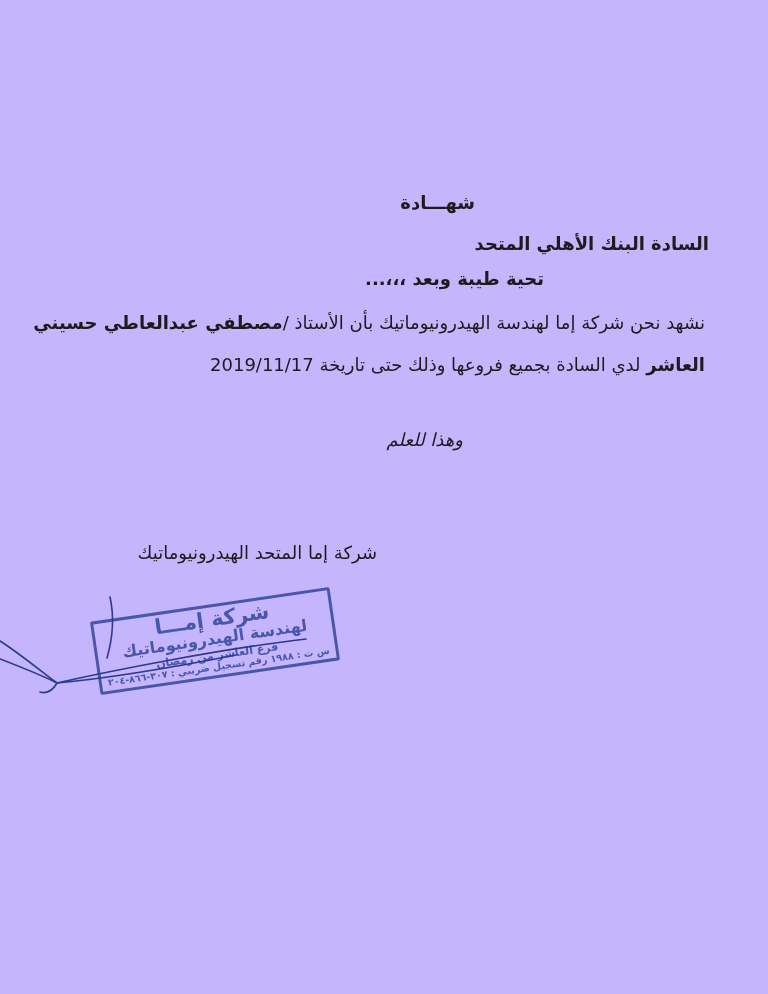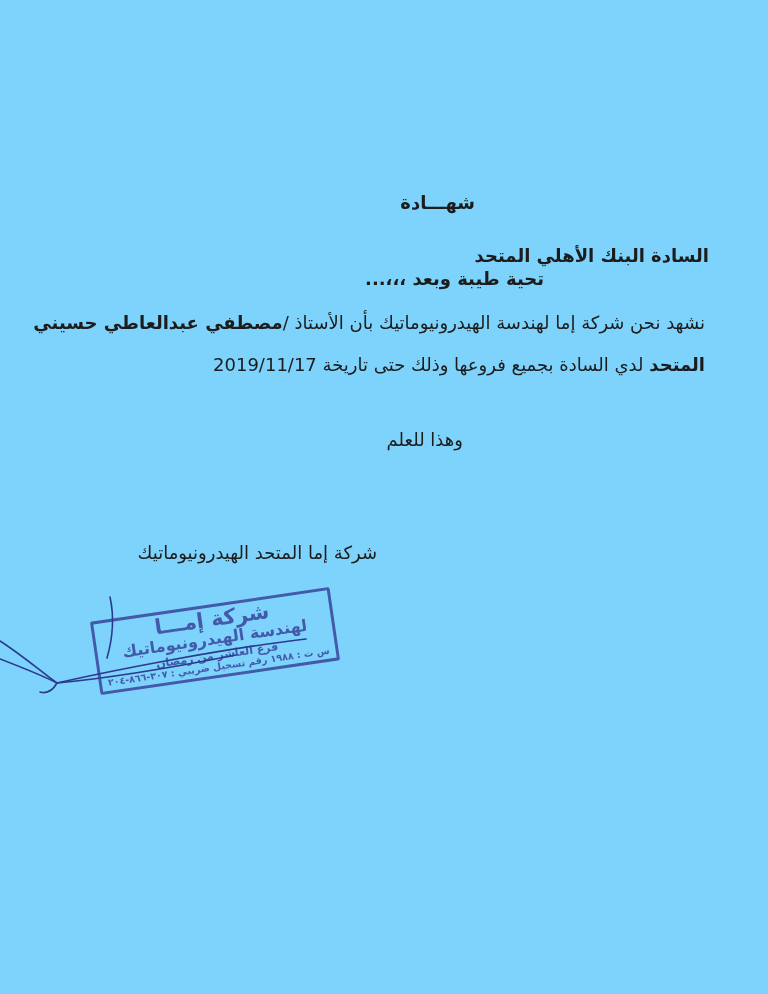--- a/index.html
+++ b/index.html
@@ -1,33 +1,33 @@
 <!DOCTYPE html>
 <html lang="ar" dir="rtl"><head>
 <meta charset="utf-8">
 <style>
   html,body{margin:0;padding:0;background:#e9e9e9;}
   .page{
     position:relative;
     width:768px;height:994px;
     margin:0 auto;
-    background:#7dd3fc;
+    background:#c4b5fd;
     font-family:"DejaVu Sans", sans-serif;
     color:#1c1c1c;
     direction:rtl;
     overflow:hidden;
   }
   .line{position:absolute;white-space:nowrap;font-size:18px;line-height:1.2;}
   .b{font-weight:bold;}
   #title{top:192px;right:293px;font-weight:bold;}
-  #recipient{top:233px;right:59px;font-weight:bold;margin-top:12px;}
+  #recipient{top:233px;right:59px;font-weight:bold;}
   #greeting{top:268px;right:224px;font-weight:bold;}
   #body1{top:312px;right:63px;}
   #body2{top:354px;right:63px;}
-  #closing{top:429px;right:305px;}
+  #closing{top:429px;right:305px;font-style:italic;}
   #company-line{top:542px;right:391px;}
 
   .stamp{
     position:absolute;
     left:94px;top:604px;
     width:242px;height:74px;
     border:3.5px solid #3f4fa3;
     border-radius:2px;
     transform:rotate(-8.3deg);
     color:#3f4fa3;
@@ -52,21 +52,21 @@
 <div class="page">
 
   <div class="line" id="title">شهـــادة</div>
 
   <div class="line" id="recipient">السادة البنك الأهلي المتحد</div>
 
   <div class="line" id="body1"><span>نشهد نحن شركة إما لهندسة الهيدرونيوماتيك بأن الأستاذ /</span><span class="b">مصطفي عبدالعاطي حسيني</span></div>
 
   <div class="line" id="greeting">تحية طيبة وبعد ،،،...</div>
 
-  <div class="line" id="body2"><span class="b">المتحد</span><span> لدي السادة بجميع فروعها وذلك حتى تاريخة  </span><span>2019/11/17</span></div>
+  <div class="line" id="body2"><span class="b">العاشر</span><span> لدي السادة بجميع فروعها وذلك حتى تاريخة  </span><span>2019/11/17</span></div>
 
   <div class="line" id="closing">وهذا للعلم</div>
 
   <div class="line" id="company-line">شركة إما المتحد الهيدرونيوماتيك</div>
 
   <div class="stamp">
     <div class="s1">شركة إمـــا</div>
     <div class="s2">لهندسة الهيدرونيوماتيك</div>
     <div class="s3">فرع العاشر من رمضان</div>
     <div class="s4">س ت : ١٩٨٨ رقم تسجيل ضريبي : ٣٠٧-٨٦٦-٢٠٤</div>

